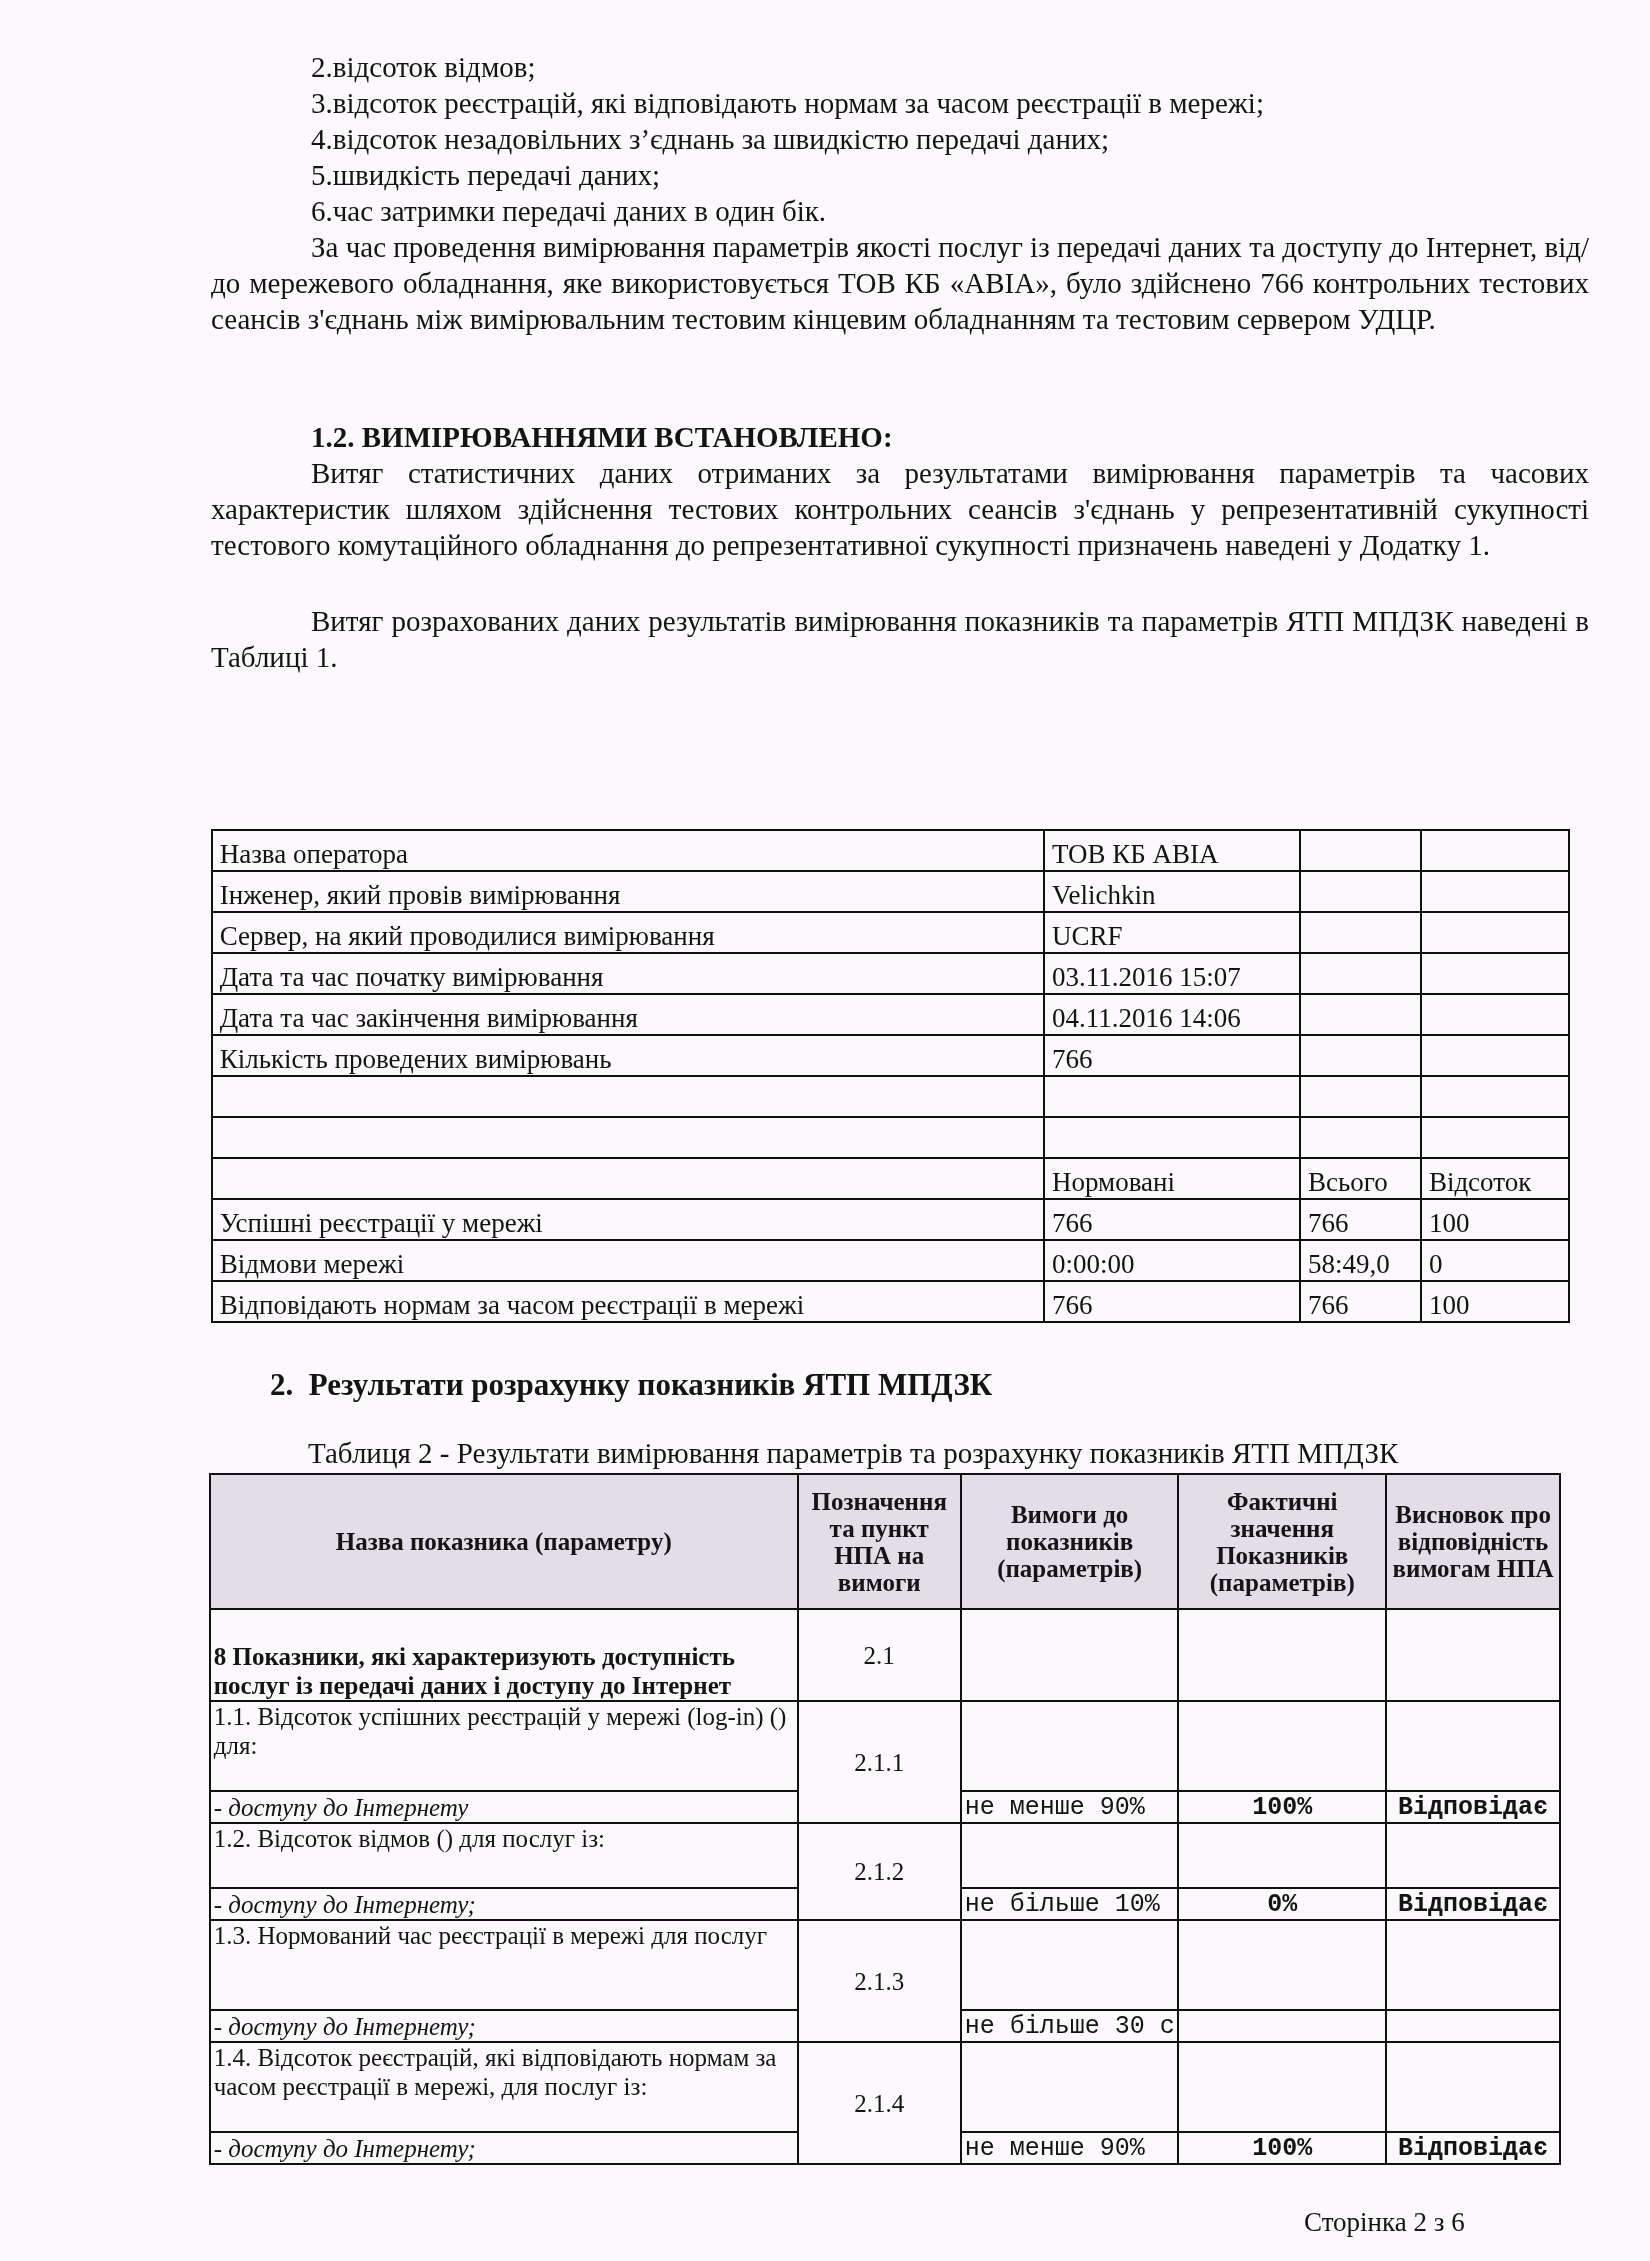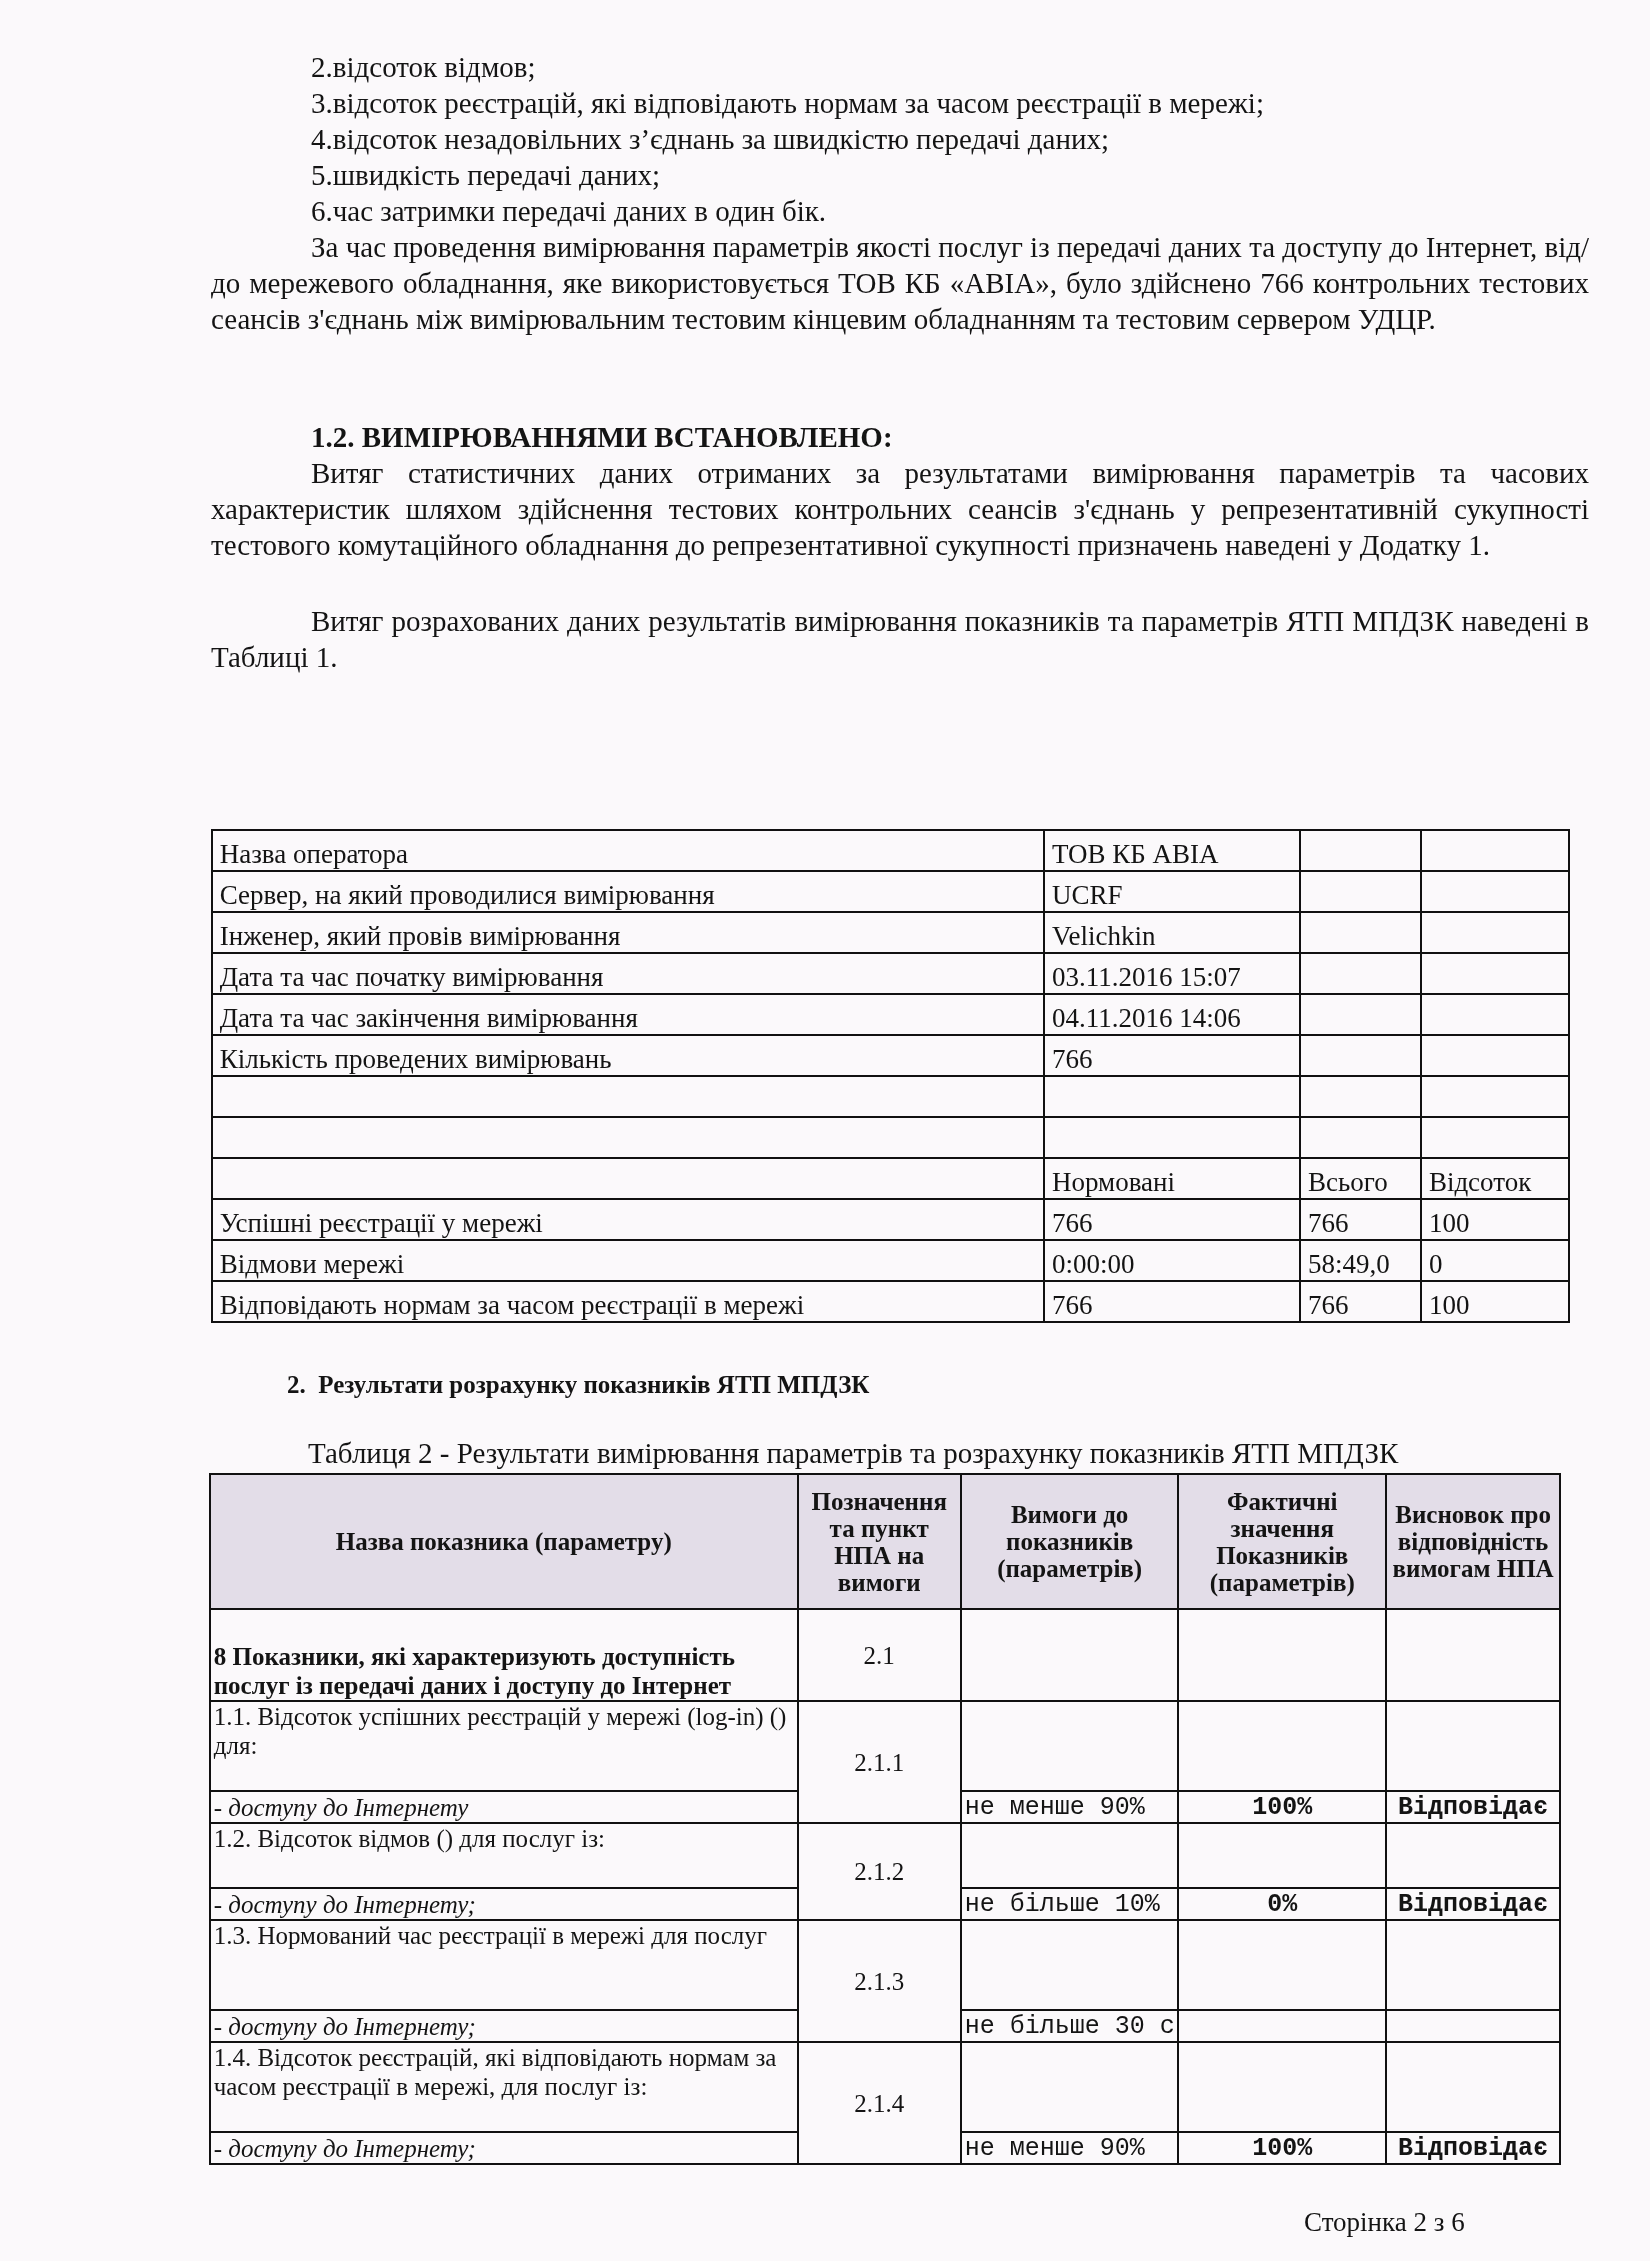--- a/index.html
+++ b/index.html
@@ -59,28 +59,28 @@
 
   <table id="t1">
     <tbody>
         <tr>
       <td class="c1">Назва оператора</td>
       <td class="c2">ТОВ КБ АВІА</td>
       <td class="c3"></td>
       <td class="c4"></td>
     </tr>
     <tr>
+      <td>Інженер, який провів вимірювання</td>
+      <td>Velichkin</td>
+      <td></td>
+      <td></td>
+    </tr>
+    <tr>
       <td>Сервер, на який проводилися вимірювання</td>
       <td>UCRF</td>
-      <td></td>
-      <td></td>
-    </tr>
-    <tr>
-      <td>Інженер, який провів вимірювання</td>
-      <td>Velichkin</td>
       <td></td>
       <td></td>
     </tr>
     <tr>
       <td>Дата та час початку вимірювання</td>
       <td>03.11.2016 15:07</td>
       <td></td>
       <td></td>
     </tr>
     <tr>
@@ -127,21 +127,21 @@
     </tr>
     <tr>
       <td>Відповідають нормам за часом реєстрації в мережі</td>
       <td>766</td>
       <td>766</td>
       <td>100</td>
     </tr>
   </tbody>
     </table>
 
-  <div class="txt bold" style="left:287px; top:1367px; font-size:25px; white-space:pre;">2.  Результати розрахунку показників ЯТП МПДЗК</div>
+  <div class="txt bold" style="left:270px; top:1367px; font-size:31px; white-space:pre;">2.  Результати розрахунку показників ЯТП МПДЗК</div>
 
   <div class="txt" style="left:308px; top:1435px; white-space:nowrap;">Таблиця 2 - Результати вимірювання параметрів та розрахунку показників ЯТП МПДЗК</div>
 
   <table id="t2">
     <tbody>
         <tr>
       <th style="width:602px;">Назва показника (параметру)</th>
       <th style="width:160px;">Позначення та пункт НПА на вимоги</th>
       <th style="width:186px;">Вимоги до показників (параметрів)</th>
       <th style="width:206px;">Фактичні значення Показників (параметрів)</th>

